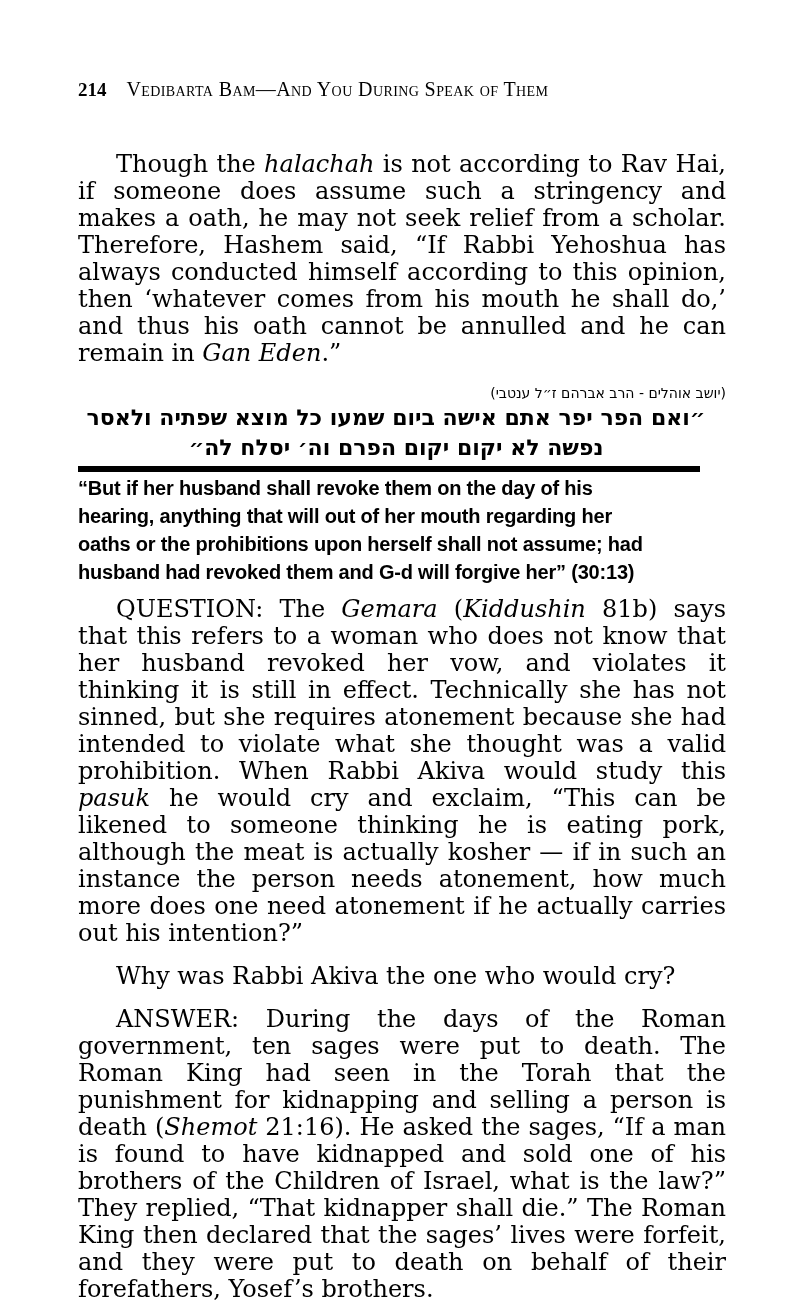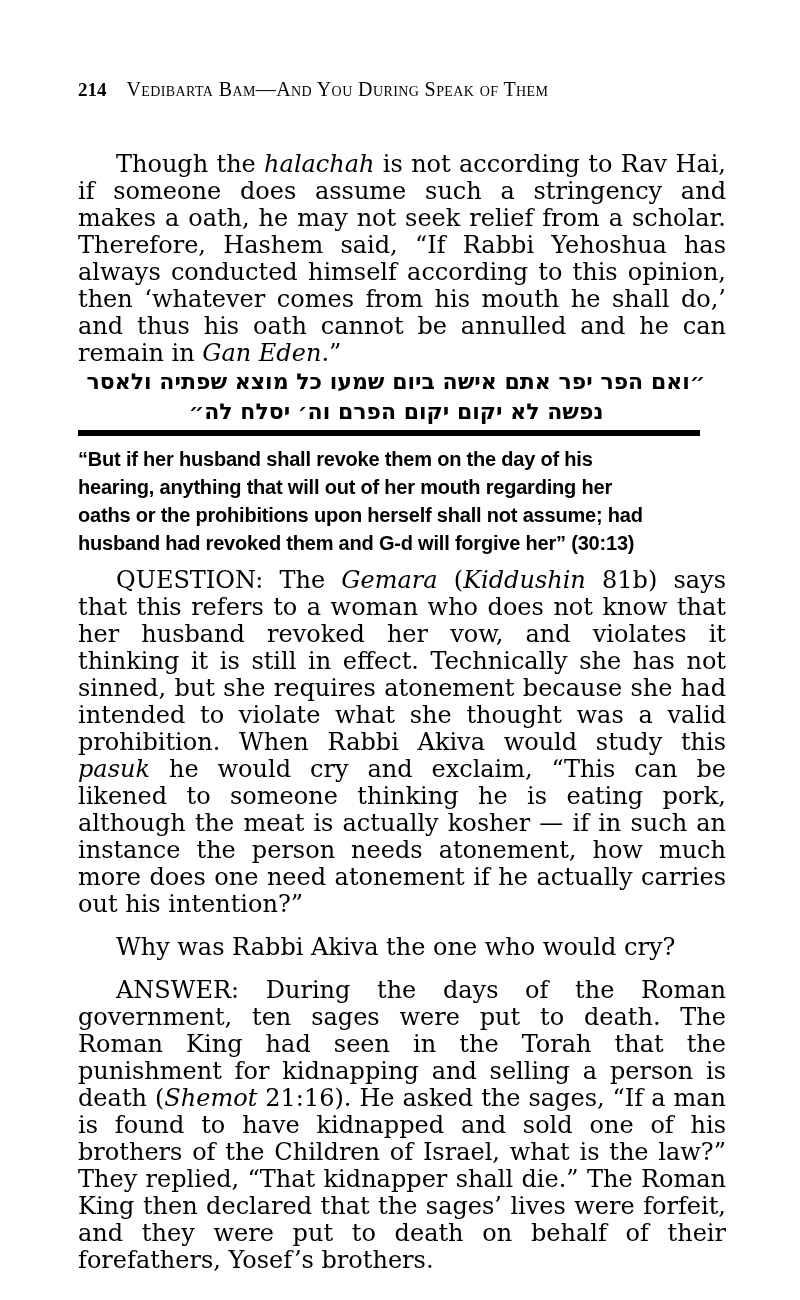--- a/index.html
+++ b/index.html
@@ -53,40 +53,41 @@
   .rule {
     height:6px; background:#000000;
     width:622px; margin-top:3px;
   }
 
   .verse-heading {
     font-family:"Liberation Sans", sans-serif;
     font-weight:bold;
     font-size:20px; line-height:28px;
     letter-spacing:-0.2px;
-    margin-top:9px;
+    margin-top:2px;
   }
 
   .q-para   { margin-top:10px; }
   .why-para { margin-top:16px; }
   .ans-para { margin-top:16px; }
 </style>
 </head>
 <body>
 
 <div class="page">
   <div class="content">
 
     <div class="running-header">
       <span class="page-num">214</span>
       <span class="book-title">Vedibarta Bam—And You During Speak of Them</span>
     </div>
 
     <p class="body-para"><span>Though the </span><span class="it">halachah</span><span> is not according to Rav Hai, if someone does assume such a stringency and makes a oath, he may not seek relief from a scholar. Therefore, Hashem said, “If Rabbi Yehoshua has always conducted himself according to this opinion, then ‘whatever comes from his mouth he shall do,’ and thus his oath cannot be annulled and he can remain in </span><span class="it">Gan Eden</span><span>.”</span></p>
 
+    <div class="heb-citation">(יושב אוהלים - הרב אברהם ז״ל ענטבי)</div>
 
     <div class="heb-heading">
       <div>״ואם הפר יפר אתם אישה ביום שמעו כל מוצא שפתיה ולאסר</div>
       <div>נפשה לא יקום יקום הפרם וה׳ יסלח לה״</div>
     </div>
 
     <div class="rule"></div>
 
     <div class="verse-heading">
       <div>“But if her husband shall revoke them on the day of his</div>

